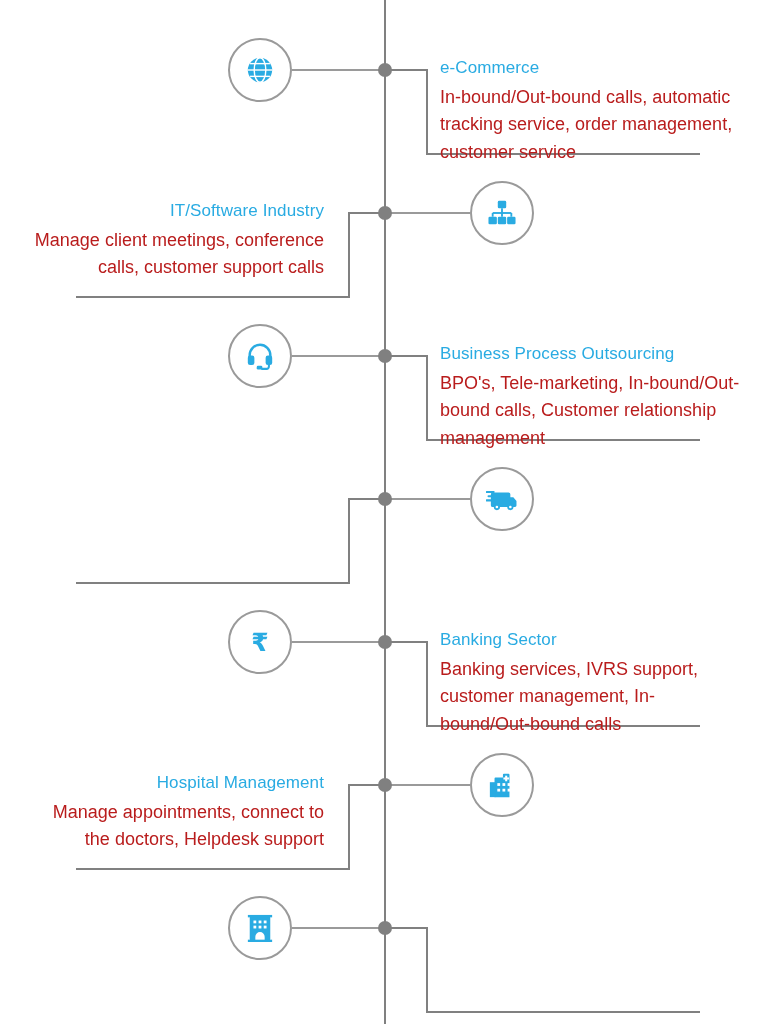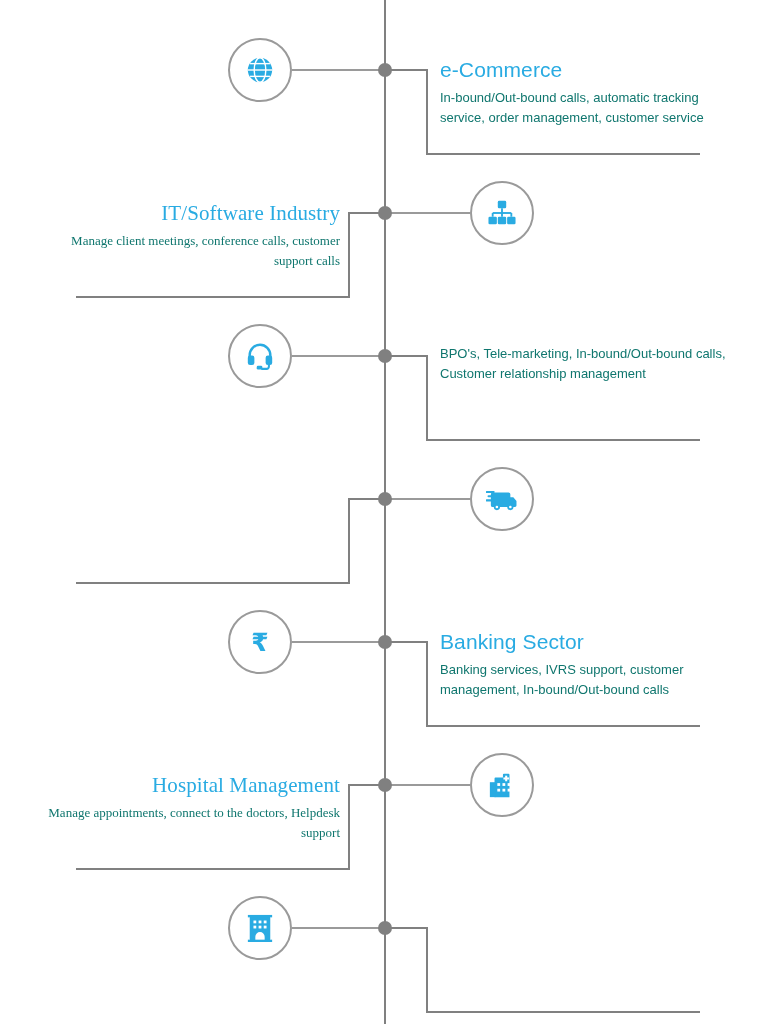--- a/index.html
+++ b/index.html
@@ -97,38 +97,38 @@
   .row.right .bracket-vert { left: 426px; }
   .row.right .bracket-base { left: 426px; width: 274px; }
 
   .row.left .bracket-stub { left: 348px; width: 40px; }
   .row.left .bracket-vert { left: 348px; }
   .row.left .bracket-base { left: 76px; width: 274px; }
 
   
   .text-block { position: absolute; top: 58px; }
   .row.right .text-block { left: 440px; width: 300px; text-align: left; }
-  .row.left  .text-block { left: 40px;  width: 300px; text-align: right; font-family: Liberation Serif, serif; }
+  .row.left  .text-block { left: 24px;  width: 300px; text-align: right; }
 
   .title {
     margin: 0 0 6px 0;
-    font-size: 21px;
+    font-size: 17px;
     font-weight: 400;
     color: #29ABE2;
     letter-spacing: 0.1px;
     line-height: 1.15;
     white-space: nowrap;
   }
   .row.left .title { margin-left: -2px; }
 
   .desc {
     margin: 0;
-    font-size: 13px;
+    font-size: 18px;
     line-height: 1.55;
-    color: #0f766e;
+    color: #b91c1c;
     font-weight: 400;
   }
 </style>
 </head>
 <body>
 
 <div id="root">
   <div class="spine"></div>
   <div id="rows">
       <div class="row right" style="top: 0px;">
@@ -194,20 +194,21 @@
             <svg width="30" height="30" viewBox="0 0 32 32">
       <path d="M5 18 V15 a11 11 0 0 1 22 0 v3" fill="none" stroke="#29ABE2" stroke-width="2.6" stroke-linecap="round"></path>
       <rect x="3" y="15.5" width="7" height="10" rx="2.4" fill="#29ABE2"></rect>
       <rect x="22" y="15.5" width="7" height="10" rx="2.4" fill="#29ABE2"></rect>
       <path d="M25.5 25.5 v1.8 a2.4 2.4 0 0 1 -2.4 2.4 H18" fill="none" stroke="#29ABE2" stroke-width="2.2" stroke-linecap="round"></path>
       <rect x="12.5" y="26.4" width="6" height="4" rx="1.4" fill="#29ABE2"></rect>
     </svg>
           </span>
     </div>
     <div class="text-block">
+      <p class="title">Business Process Outsourcing</p>
       <p class="desc">BPO's, Tele-marketing, In-bound/Out-bound calls, Customer relationship management</p>
     </div>
   </div>
       <div class="row left" style="top: 429px;">
     <div class="bracket-stub"></div>
     <div class="bracket-vert" style="height:84px"></div>
     <div class="bracket-base" style="top:153px"></div>
     <div class="spoke"></div>
     <div class="node-dot"></div>
     <div class="icon-circle">

